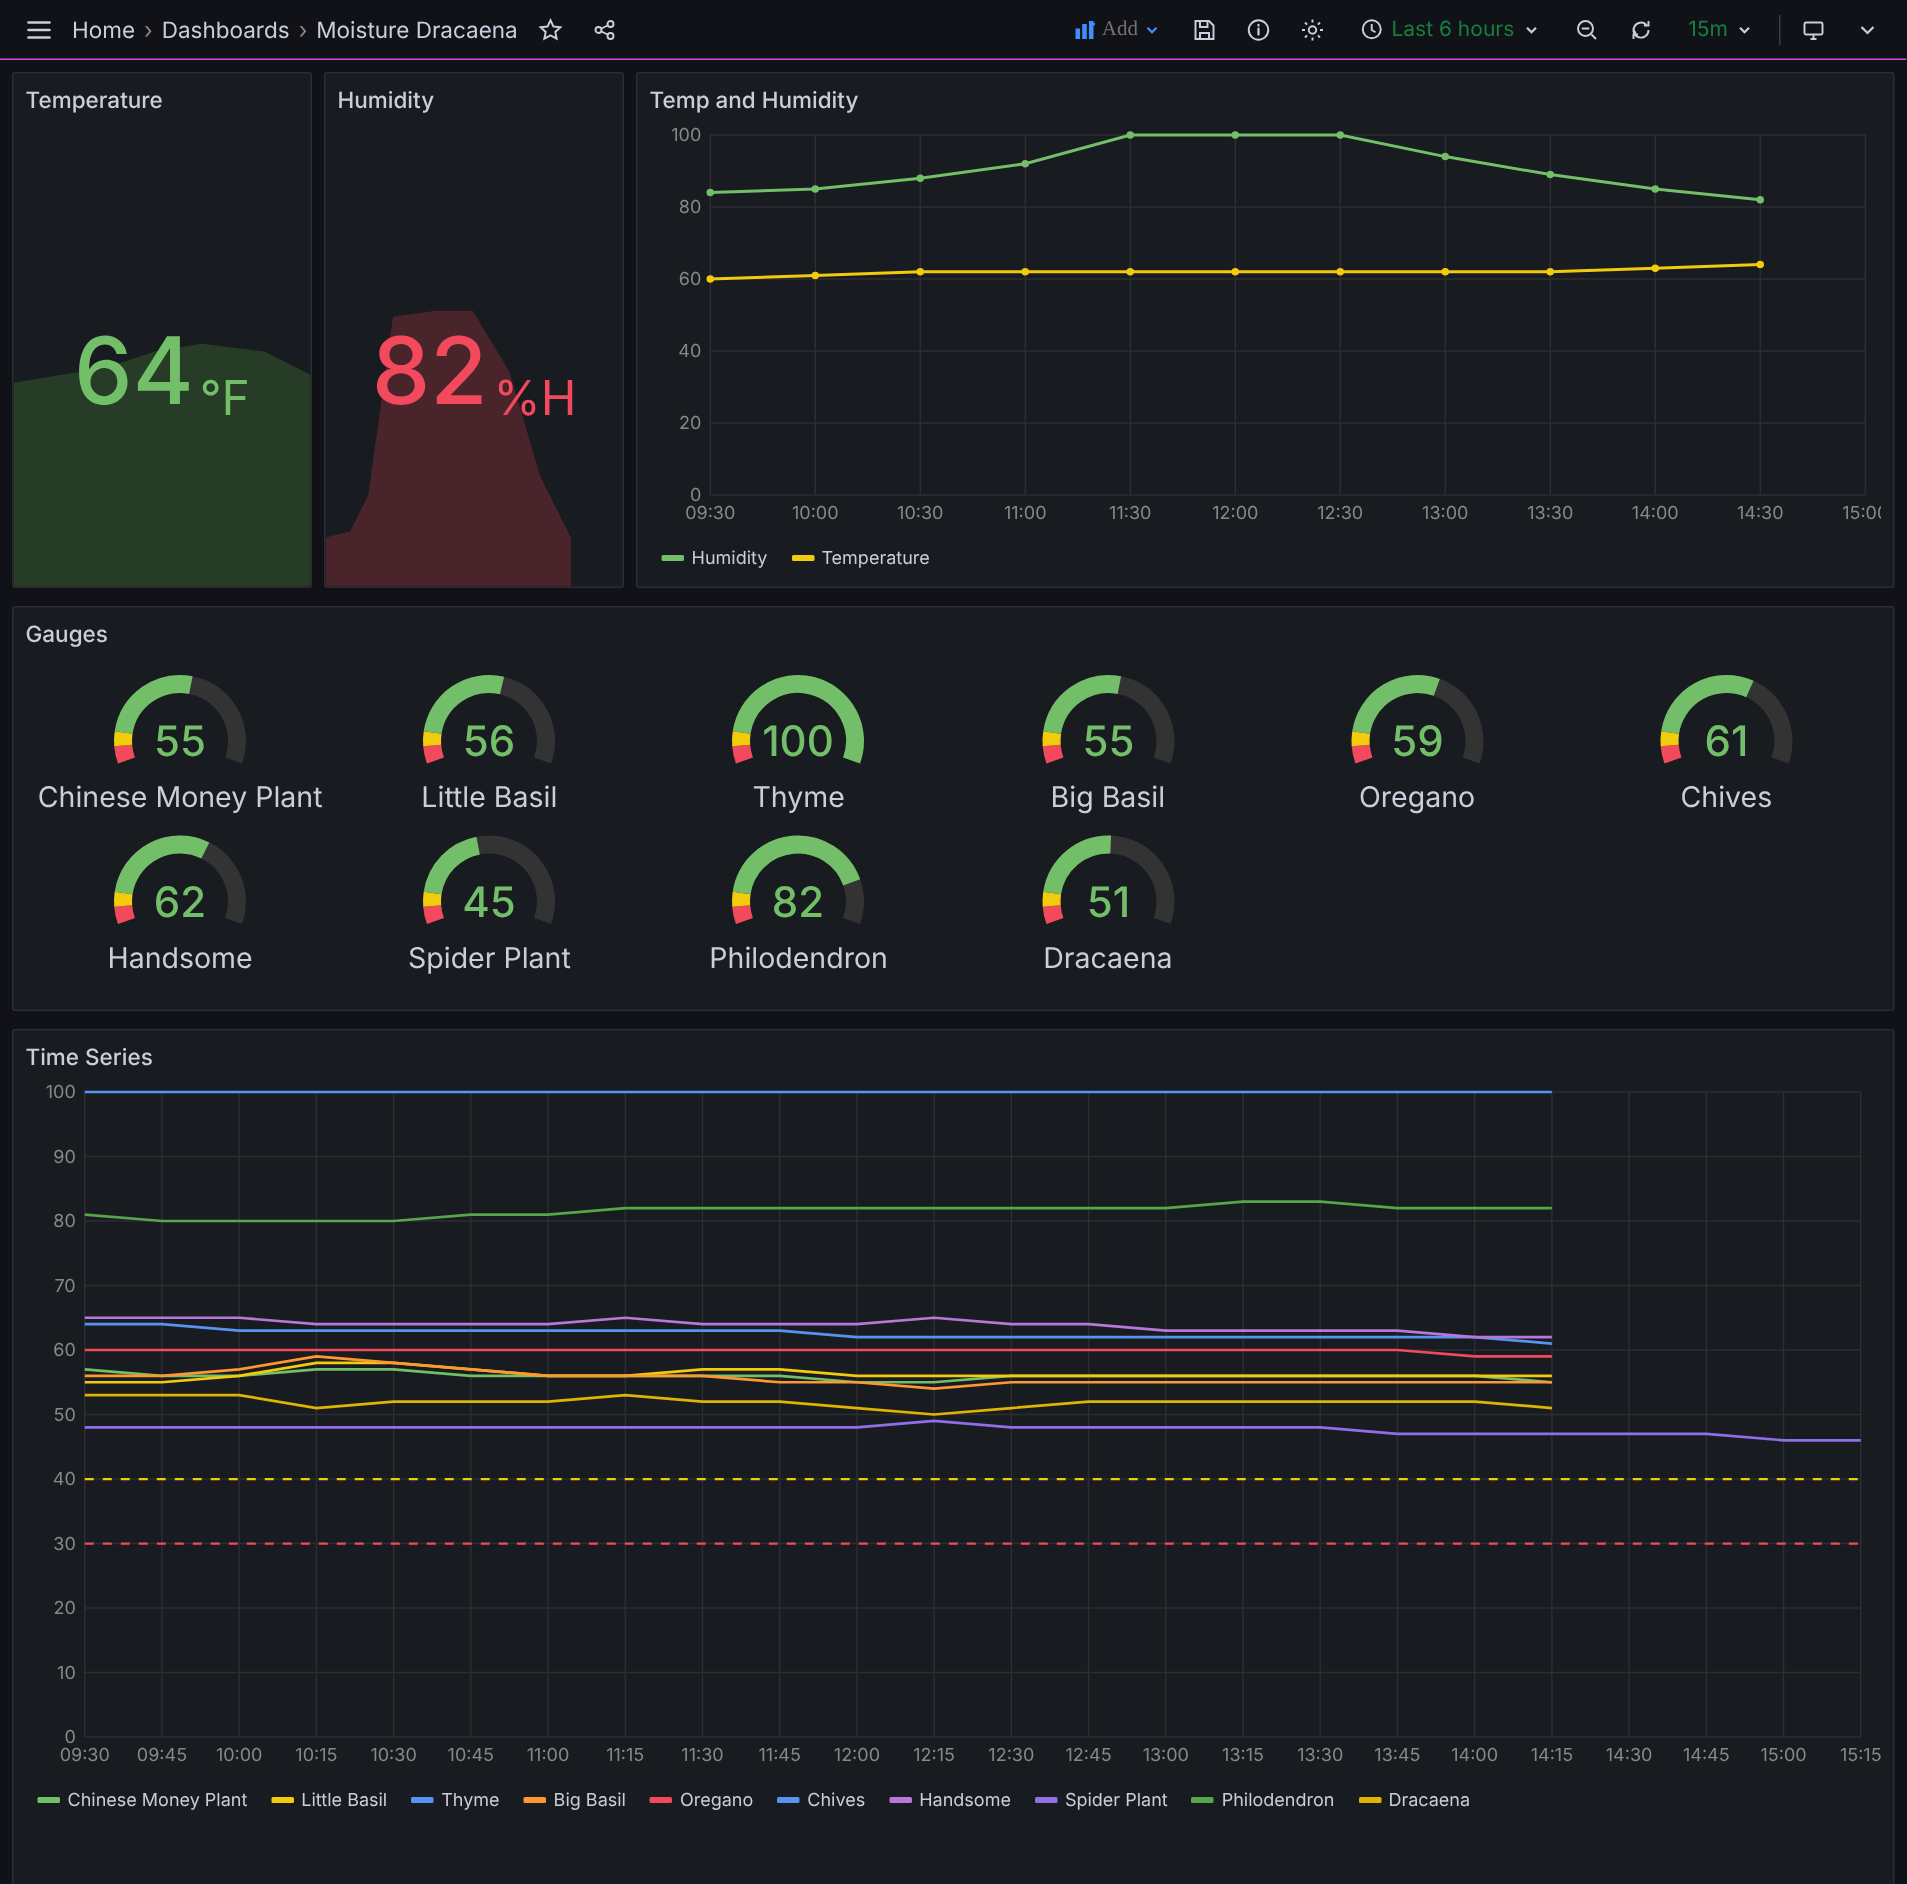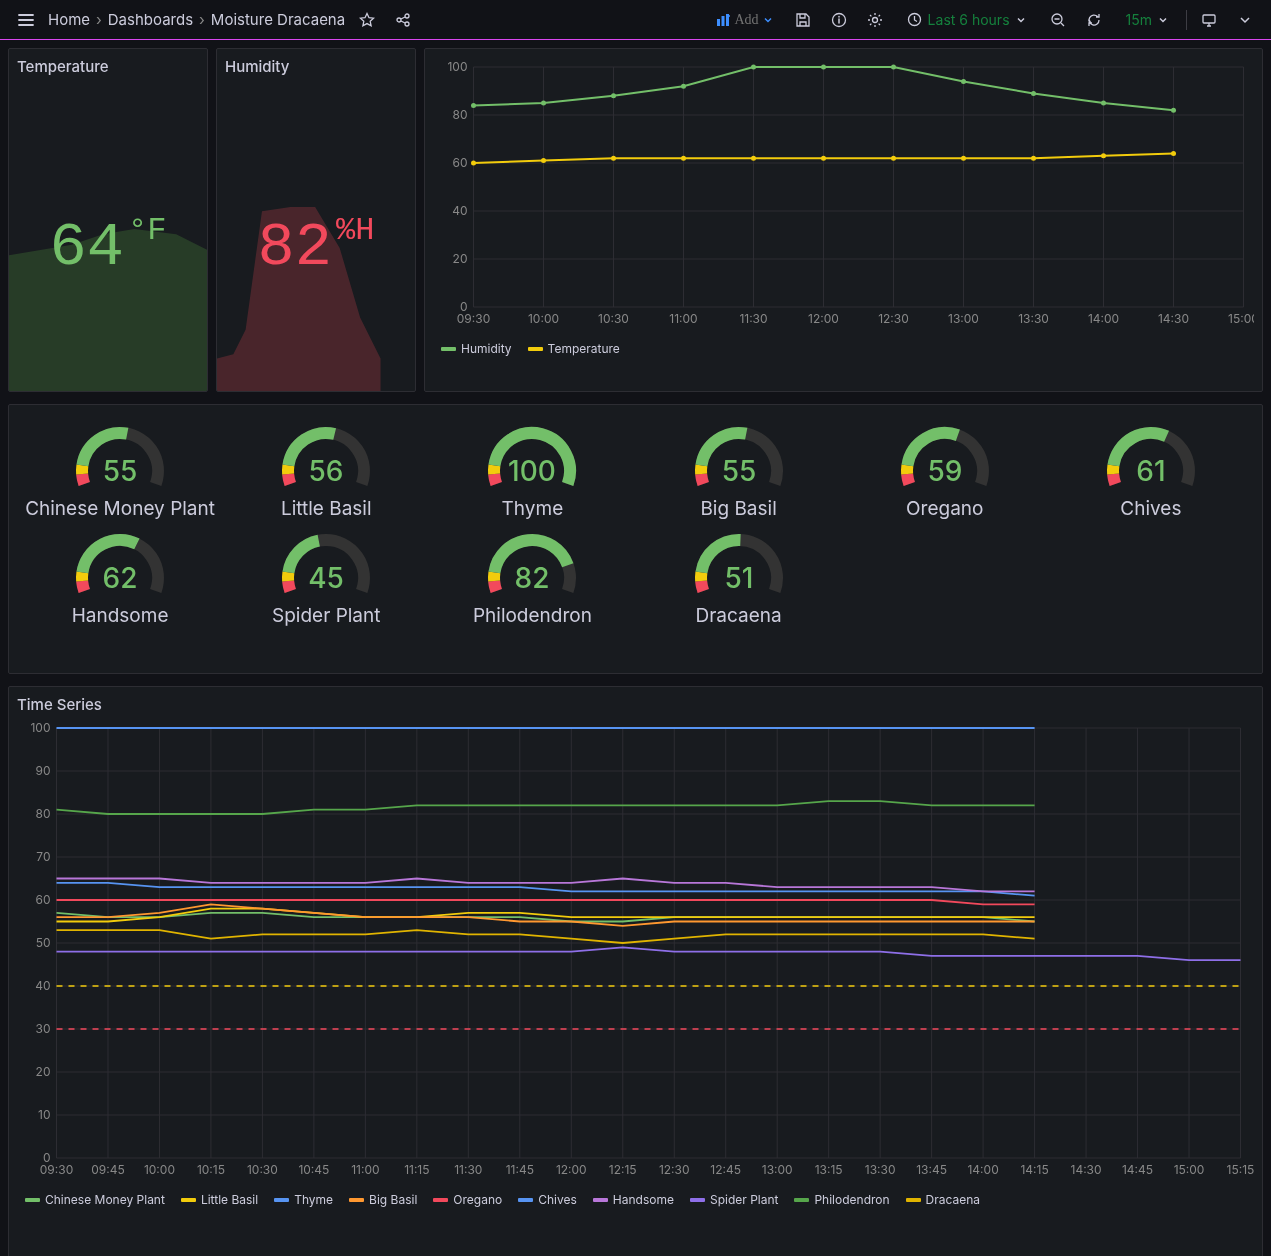--- a/index.html
+++ b/index.html
@@ -10,21 +10,21 @@
 .crumbs a { color:#ccccdc; text-decoration:none; cursor:pointer; }
 .crumbs .sep { color:#888; }
 .spacer { flex:1; }
 .add-btn { color:#737373; font-weight:500; cursor:pointer; display:flex; align-items:center; gap:4px; padding:4px 8px;font-family:Liberation Serif, serif; }
 .time-btn { display:flex; align-items:center; gap:6px; padding:4px 10px; cursor:pointer; color:#15803d; border-radius:4px; }
 .divider { width:1px; height:20px; background:#3d3d44; }
 .grid { padding:8px; display:grid; gap:12px; }
 .row1 { display:grid; grid-template-columns:200px 200px 1fr; gap:8px; height:344px; }
 .panel { background:#181b1f; border:1px solid #2d2d33; border-radius:2px; padding:8px; position:relative; overflow:hidden; }
 .panel-title { font-size:15px; font-weight:500; margin-bottom:4px; color:#ccccdc; }
-.stat-big { position:absolute; left:50%; top:58%; transform:translate(-50%,-50%); display:flex; align-items:flex-start; gap:4px; z-index:2;font-family:Liberation Mono, monospace; }
+.stat-big { position:absolute; left:50%; top:58%; transform:translate(-50%,-50%); display:flex; align-items:flex-end; gap:4px; z-index:2; }
 .stat-num { font-size:62px; font-weight:500; }
 .stat-unit { font-size:32px; }
 .temp { color:#73bf69; }
 .hum { color:#f2495c; }
 .spark { position:absolute; bottom:0; left:0; right:0; height:55%; }
 svg { display:block; }
 .axis-text { font-size:12px; fill:#888; }
 .grid-line { stroke:#2d2d33; stroke-width:1; }
 .legend-row { display:flex; gap:16px; font-size:12px; padding:4px 8px; flex-wrap:wrap; }
 .legend-item { display:flex; align-items:center; gap:5px; }
@@ -157,20 +157,21 @@
       <svg class="spark" viewBox="0 0 200 230" preserveAspectRatio="none">
         <path d="M0 190 L20 185 L35 155 L55 10 L90 5 L120 5 L150 55 L175 140 L200 190 L200 230 L0 230 Z" fill="#5a2930" opacity="0.75"></path>
       </svg>
       <div class="stat-big hum">
         <span class="stat-num">82</span>
         <span class="stat-unit">%H</span>
       </div>
     </div>
 
     <div class="panel">
+      <div class="panel-title">Temp and Humidity</div>
       <svg id="th-svg" width="100%" height="280" viewBox="0 0 820 280">
           <line x1="40" y1="250" x2="810" y2="250" class="grid-line"></line>
           <text x="34" y="254" text-anchor="end" class="axis-text">0</text>
           <line x1="40" y1="202" x2="810" y2="202" class="grid-line"></line>
           <text x="34" y="206" text-anchor="end" class="axis-text">20</text>
           <line x1="40" y1="154" x2="810" y2="154" class="grid-line"></line>
           <text x="34" y="158" text-anchor="end" class="axis-text">40</text>
           <line x1="40" y1="106" x2="810" y2="106" class="grid-line"></line>
           <text x="34" y="110" text-anchor="end" class="axis-text">60</text>
           <line x1="40" y1="58" x2="810" y2="58" class="grid-line"></line>
@@ -233,20 +234,21 @@
           </div>
           <div class="legend-item">
             <span class="legend-swatch" style="background:#f2cc0c"></span>
             <span>Temperature</span>
           </div>
         </div>
     </div>
   </div>
 
   <div class="panel gauges">
+    <div class="panel-title">Gauges</div>
     <div class="gauge-grid" id="gauge-grid">
         <div class="gauge-cell">
           <svg width="110" height="74" viewBox="0 0 110 74">
             <path d="M19.291680410135477 62.996765446375406 A38 38 0 1 1 90.70831958986452 62.99676544637541" fill="none" stroke="#333" stroke-width="12"></path>
             <path d="M19.291680410135477 62.996765446375406 A38 38 0 0 1 17.122402618662612 53.04755912449663" fill="none" stroke="#f2495c" stroke-width="12"></path>
             <path d="M17.122402618662612 53.04755912449663 A38 38 0 0 1 17.42725752021377 44.31765694913905" fill="none" stroke="#f2cc0c" stroke-width="12"></path>
             <path d="M17.42725752021377 44.31765694913905 A38 38 0 0 1 62.25074182430872 12.69816702898877" fill="none" stroke="#73bf69" stroke-width="12"></path>
             <text x="55" y="60" text-anchor="middle" class="gauge-val">55</text>
           </svg>
           <div class="gauge-label">Chinese Money Plant</div>

